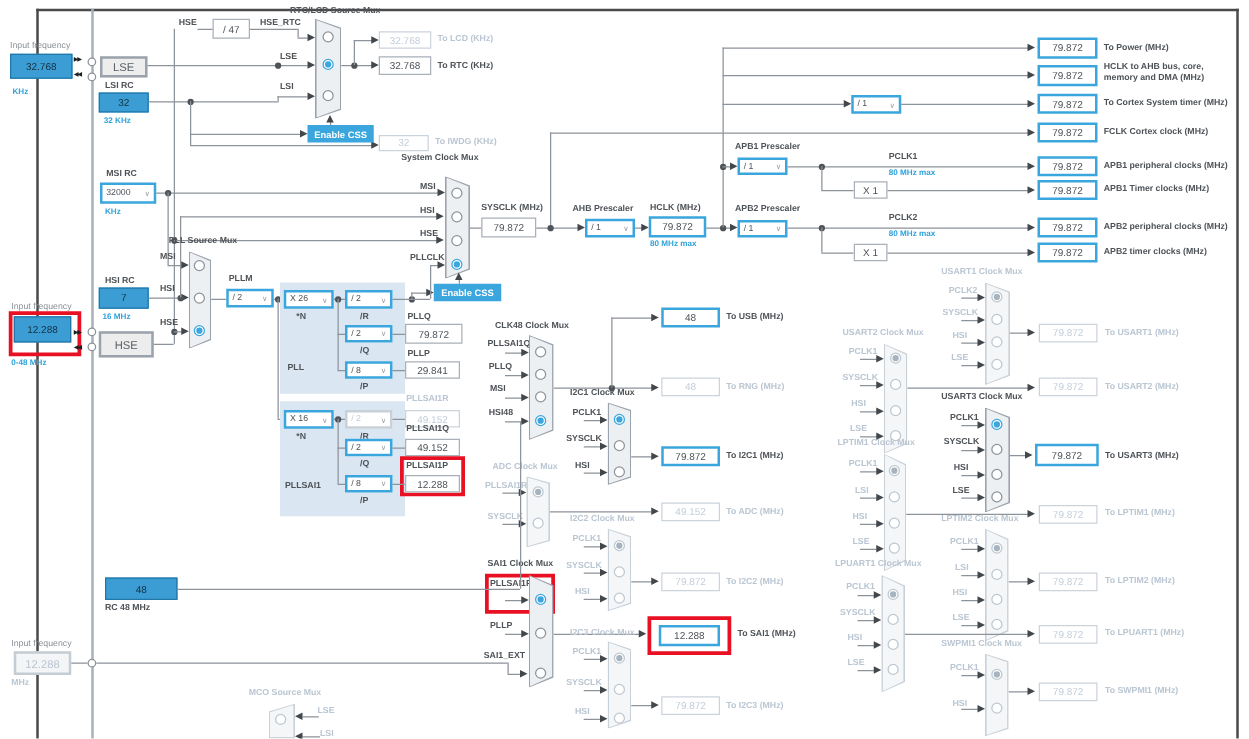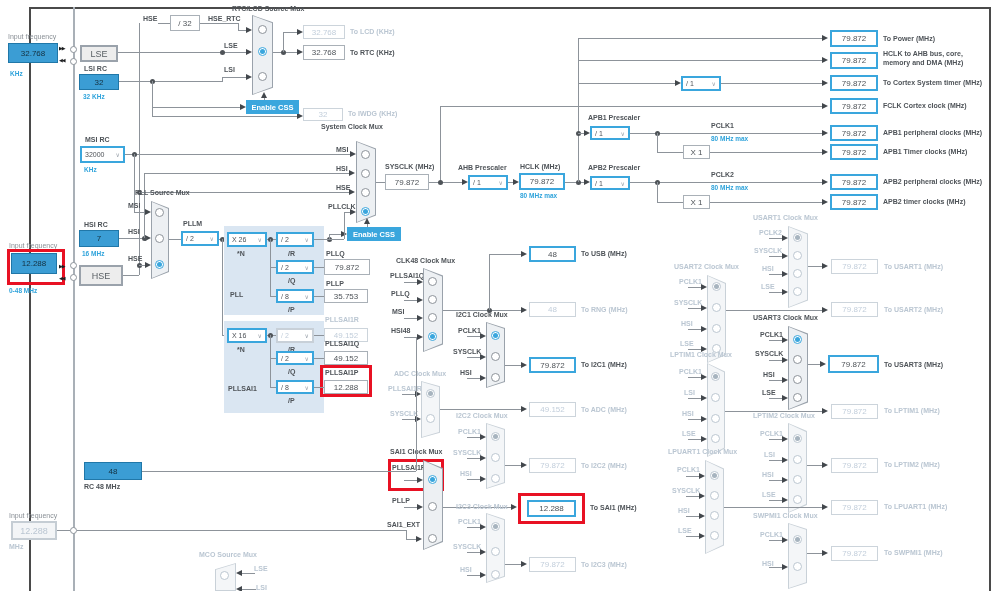--- a/index.html
+++ b/index.html
@@ -62,21 +62,21 @@
   <div class="ti" style="left:59px;top:57px">◀◀</div>
   <div class="cc" style="left:70px;top:46px"></div>
   <div class="cc" style="left:70px;top:58px"></div>
   <div class="bx sb" style="left:80px;top:45px;width:38px;height:17px">LSE</div>
   <div class="t" style="left:84px;top:65px">LSI RC</div>
   <div class="bx bb" style="left:79px;top:74px;width:40px;height:16px">32</div>
   <div class="tb" style="left:83px;top:93px">32 KHz</div>
 
   <div class="t" style="left:232px;top:5px">RTC/LCD Source Mux</div>
   <div class="t" style="left:143px;top:15px">HSE</div>
-  <div class="bx vb" style="left:170px;top:15px;width:30px;height:16px">/ 32</div>
+  <div class="bx vb" style="left:170px;top:15px;width:30px;height:16px">/ 47</div>
   <div class="t" style="left:208px;top:15px">HSE_RTC</div>
   <div class="t" style="left:224px;top:42px">LSE</div>
   <div class="t" style="left:224px;top:66px">LSI</div>
   <div class="mux" style="left:252px;top:15px;width:21px;height:80px">
     <div class="rd" style="left:6px;top:10px"></div>
     <div class="rd on" style="left:6px;top:32px"></div>
     <div class="rd" style="left:6px;top:57px"></div>
   </div>
   <div class="w" style="left:158px;top:23px;width:12px;height:1px"></div>
   <div class="w" style="left:200px;top:23px;width:38px;height:1px"></div>
@@ -310,21 +310,21 @@
   <div class="t" style="left:230px;top:291px">PLL</div>
   <div class="w" style="left:314px;top:239px;width:30px;height:1px"></div>
   <div class="w" style="left:344px;top:212px;width:1px;height:27px"></div>
   <div class="w" style="left:344px;top:212px;width:8px;height:1px"></div>
   <div class="ar" style="left:350px;top:209px"></div>
   <div class="w" style="left:314px;top:267px;width:10px;height:1px"></div>
   <div class="t" style="left:326px;top:250px">PLLQ</div>
   <div class="bx vb" style="left:324px;top:259px;width:46px;height:16px">79.872</div>
   <div class="w" style="left:314px;top:296px;width:10px;height:1px"></div>
   <div class="t" style="left:326px;top:280px">PLLP</div>
-  <div class="bx vb" style="left:324px;top:289px;width:44px;height:14px">35.753</div>
+  <div class="bx vb" style="left:324px;top:289px;width:44px;height:14px">29.841</div>
 
   <div class="pnl" style="left:224px;top:321px;width:100px;height:92px"></div>
   <div class="bx dd" style="left:227px;top:328px;width:40px;height:15px">
     <span>X 16</span>
       <span class="chev">∨</span>
   </div>
   <div class="t" style="left:237px;top:346px">*N</div>
   <div class="w" style="left:267px;top:335px;width:9px;height:1px"></div>
   <div class="dt" style="left:268px;top:333px"></div>
   <div class="w" style="left:270px;top:335px;width:1px;height:52px"></div>

